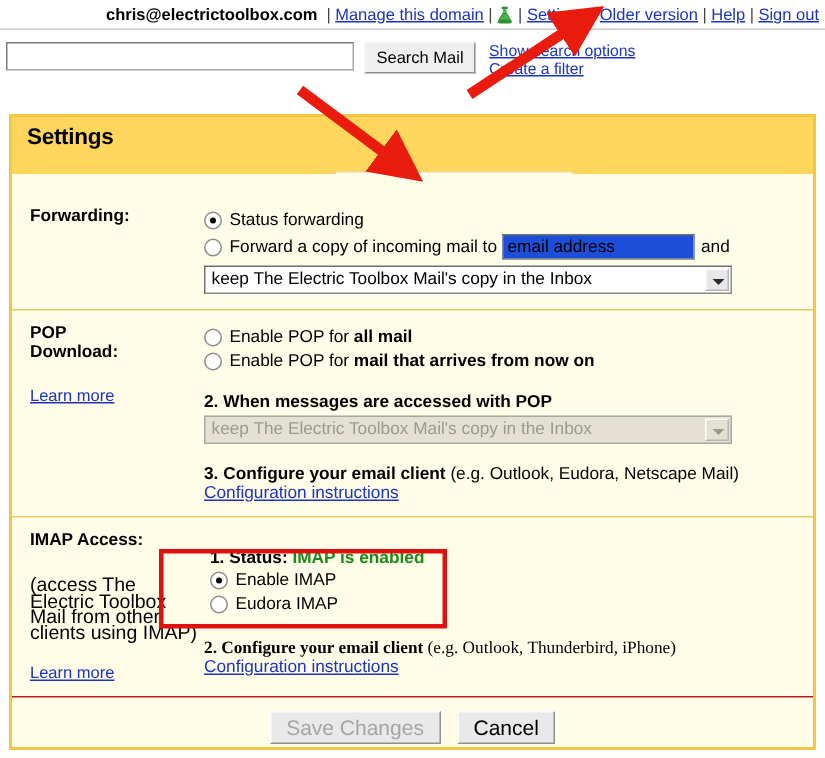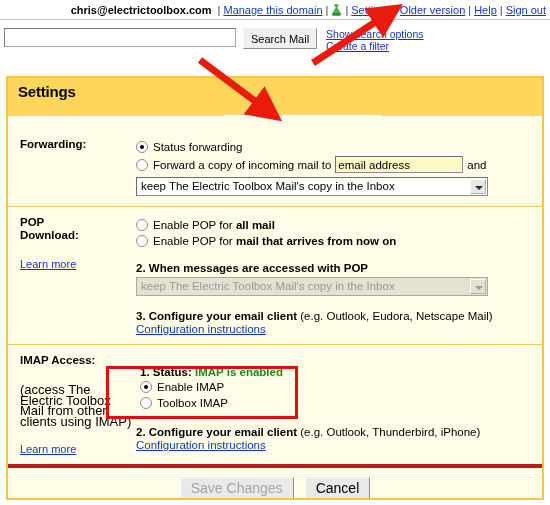--- a/index.html
+++ b/index.html
@@ -147,21 +147,21 @@
     top: 38px;
     bottom: 0;
     overflow: hidden;
   }
 
   .section {
     display: flex;
     padding: 8px 0 8px 0;
     border-bottom: 1px solid #e5c964;
   }
-  .section.last { border-bottom: 4px solid #b91c1c; }
+  .section.last { border-bottom: 1px solid #b91c1c; }
   .sec-label {
     width: 128px;
     flex: 0 0 128px;
     padding-left: 12px;
     box-sizing: border-box;
   }
   .sec-label .lbl {
     font-weight: bold;
     font-size: 11.5px;
     line-height: 13px;
@@ -212,21 +212,21 @@
   .radio-txt { font-size: 11.5px; }
   .radio-txt b { font-weight: bold; }
 
   .inline-input {
     width: 128px;
     height: 17px;
     box-sizing: border-box;
     border: 1px solid #8b8b8b;
     border-top-color: #6e6e6e;
     border-left-color: #6e6e6e;
-    background: #fef9c3;
+    background: #1d4ed8;
     font-family: "Liberation Sans", sans-serif;
     font-size: 11.5px;
     padding: 0 2px;
     margin: 0 4px;
     outline: none;
   }
 
   .sel {
     position: relative;
     height: 19px;
@@ -450,24 +450,24 @@
           <span class="green">IMAP is enabled</span>
         </div>
 
         <div class="radio-line" style="margin-left:4px;">
           <span class="radio checked"></span>
           <span class="radio-txt">Enable IMAP</span>
         </div>
 
         <div class="radio-line" style="margin-left:4px;">
           <span class="radio"></span>
-          <span class="radio-txt">Toolbox IMAP</span>
-        </div>
-
-        <div class="step spaced" style="margin-top:16px;">
+          <span class="radio-txt">Eudora IMAP</span>
+        </div>
+
+        <div class="step spaced" style="margin-top:16px;font-family:Liberation Serif, serif;">
           <span>2. Configure your email client</span>
           <span class="normal">(e.g. Outlook, Thunderbird, iPhone)</span>
         </div>
         <a href="#" class="cfg-link">Configuration instructions</a>
       </div>
     </div>
 
     <div class="btnbar">
       <button class="btn disabled">Save Changes</button>
       <button class="btn">Cancel</button>

